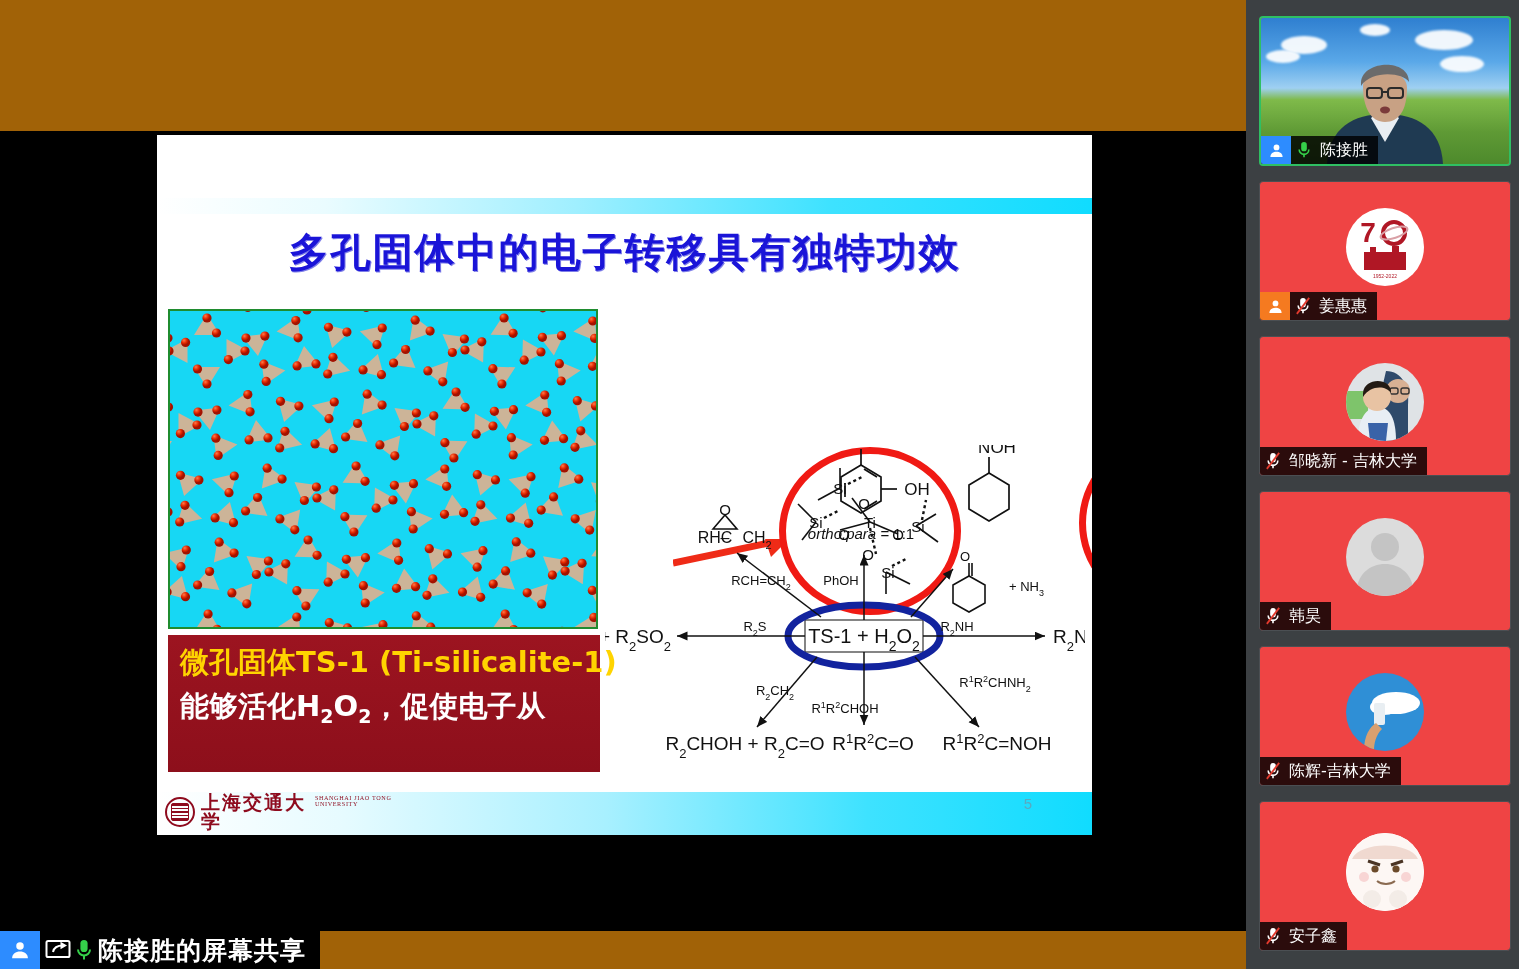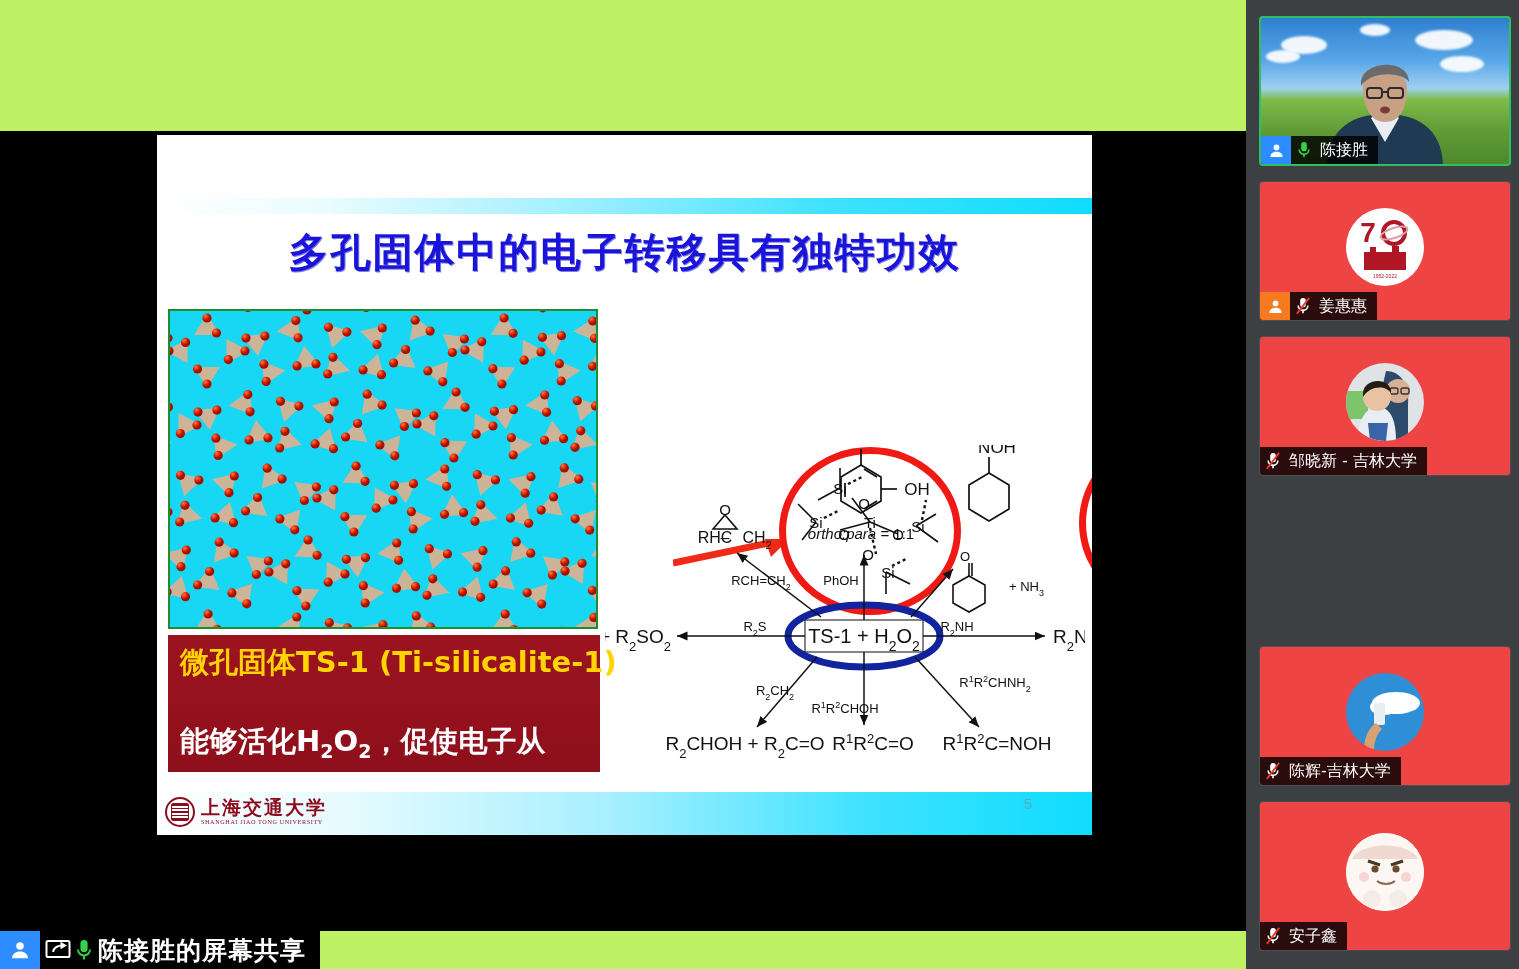--- a/index.html
+++ b/index.html
@@ -2,41 +2,41 @@
 <html><head>
 <meta charset="utf-8">
 <style>
   * { margin:0; padding:0; box-sizing:border-box; }
   html,body { width:1519px; height:969px; overflow:hidden; background:#000; }
   body { font-family:"Liberation Sans","DejaVu Sans",sans-serif; }
 
   #app { position:relative; width:1519px; height:969px; background:#2a2d31; }
 
   
-  #share-area { position:absolute; left:0; top:0; width:1246px; height:969px; background:#bef264; }
+  #share-area { position:absolute; left:0; top:0; width:1246px; height:969px; background:#a16207; }
   #share-black { position:absolute; left:0; top:131px; width:1246px; height:800px; background:#000; }
 
   
   #slide { position:absolute; left:157px; top:135px; width:935px; height:700px; background:#fff; overflow:hidden; }
 
   .slide-topband { position:absolute; left:0; top:63px; width:100%; height:16px;
       background:linear-gradient(to right,#ffffff 0%,#eafcff 18%,#9fefff 45%,#3ee2ff 72%,#10dcff 100%); }
   .slide-title { position:absolute; left:0; top:90px; width:100%; text-align:center;
       font-family:"DejaVu Sans","Liberation Sans",sans-serif; font-weight:bold;
       font-size:40px; color:#1a14d8; letter-spacing:2px;
       text-shadow:1px 1px 0 #7f7fe8; }
 
   .slide-footband { position:absolute; left:0; bottom:0; width:100%; height:43px;
       background:linear-gradient(to right,#ffffff 0%,#e6fbff 20%,#a8f0ff 48%,#3ee2ff 76%,#10dcff 100%); }
   .slide-footlogo { position:absolute; left:8px; bottom:2px; width:260px; height:42px; display:flex; align-items:center; gap:6px; }
   .sjtu-seal { width:30px; height:30px; border-radius:50%; border:2.5px solid #8e0b1e; position:relative; flex:0 0 auto; }
   .sjtu-seal::before { content:""; position:absolute; left:4px; top:4px; right:4px; bottom:4px;
       border:1.5px solid #8e0b1e; border-radius:2px; background:
         repeating-linear-gradient(to bottom,#8e0b1e 0 1.5px,transparent 1.5px 3.5px); }
-  .sjtu-text { display:flex; flex-direction:column; line-height:1; }
+  .sjtu-text { display:flex; flex-direction:row; line-height:1; }
   .sjtu-cn { font-family:"DejaVu Serif","Liberation Serif",serif; font-weight:bold; font-size:19px; color:#8e0b1e; letter-spacing:2px; }
   .sjtu-en { font-family:"Liberation Serif",serif; font-size:6.2px; color:#8e0b1e; letter-spacing:0.6px; margin-top:2px; }
   .slide-num { position:absolute; right:60px; bottom:23px; font-size:15px; color:#5aa9c0; font-family:"Liberation Sans",sans-serif; }
 
   
   #zeolite { position:absolute; left:11px; top:174px; width:430px; height:320px;
       background:#17d7f4; border:2px solid #1f8c2f; overflow:hidden; }
 
   
   #red-arrow { position:absolute; left:516px; top:398px; width:116px; height:40px; }
@@ -45,21 +45,21 @@
   #circle1 { position:absolute; left:622px; top:312px; width:182px; height:168px;
       border:7px solid #f01a14; border-radius:50%; background:#fff; }
   #circle2 { position:absolute; left:922px; top:310px; width:138px; height:156px;
       border:7px solid #f01a14; border-radius:50%; background:#fff; }
 
   
   #redbox { position:absolute; left:11px; top:500px; width:432px; height:137px;
       background:linear-gradient(to bottom,#9c1420,#8d0f1b); padding:5px 4px 0 12px; }
   #redbox div { font-family:"DejaVu Sans","Liberation Sans",sans-serif; font-weight:bold; font-size:29px; line-height:44px; white-space:nowrap; }
   .rb-yellow { color:#ffd400; }
-  .rb-white { color:#ffffff;margin-top:35px; }
+  .rb-white { color:#ffffff; }
   .rb-white sub, .rb-yellow sub { font-size:19px; }
 
   
   #scheme { position:absolute; left:448px; top:310px; width:480px; height:360px; }
   #scheme svg { position:absolute; left:0; top:0; }
 
   
   #sidebar { position:absolute; left:1246px; top:0; width:273px; height:969px; background:#3c4043; }
   .tile { position:absolute; left:13px; width:252px; background:#ef4444;
       border:1px solid #4b4f53; border-radius:4px; overflow:hidden; }
@@ -870,20 +870,39 @@
             <svg width="18" height="20" viewBox="0 0 20 24">
               <rect x="6.6" y="2.5" width="6.8" height="11" rx="3.4" fill="#ffffff"></rect>
               <path d="M4.2 11.4 a5.8 5.8 0 0 0 11.6 0" fill="none" stroke="#ffffff" stroke-width="1.9"></path>
               <line x1="10" y1="16.6" x2="10" y2="20.6" stroke="#ffffff" stroke-width="1.9"></line>
               <line x1="2.6" y1="21.4" x2="17.4" y2="2.2" stroke="#e33b2e" stroke-width="2.2"></line>
             </svg>
           </div>
           <span class="pname">邹晓新 - 吉林大学</span>
         </div>
       </div>
+      <div class="tile" style="top: 491px; height: 140px;">
+        <div class="tile-media">
+          <div class="avatar-circle" style="background:#dcdcdc"><svg viewBox="0 0 78 78" width="78" height="78">
+              <circle cx="39" cy="29" r="14" fill="#c4c4c4"></circle>
+              <path d="M10 78 C10 56 24 46 39 46 C54 46 68 56 68 78 Z" fill="#c4c4c4"></path>
+            </svg></div>
+        </div>
+        <div class="namebar">
+          <div class="mic">
+            <svg width="18" height="20" viewBox="0 0 20 24">
+              <rect x="6.6" y="2.5" width="6.8" height="11" rx="3.4" fill="#ffffff"></rect>
+              <path d="M4.2 11.4 a5.8 5.8 0 0 0 11.6 0" fill="none" stroke="#ffffff" stroke-width="1.9"></path>
+              <line x1="10" y1="16.6" x2="10" y2="20.6" stroke="#ffffff" stroke-width="1.9"></line>
+              <line x1="2.6" y1="21.4" x2="17.4" y2="2.2" stroke="#e33b2e" stroke-width="2.2"></line>
+            </svg>
+          </div>
+          <span class="pname">韩昊</span>
+        </div>
+      </div>
       <div class="tile" style="top: 646px; height: 140px;">
         <div class="tile-media">
           <div class="avatar-circle"><svg viewBox="0 0 78 78" width="78" height="78">
               <rect width="78" height="78" fill="#2f8fd6"></rect>
               <ellipse cx="50" cy="30" rx="24" ry="11" fill="#fff"></ellipse>
               <ellipse cx="38" cy="34" rx="14" ry="8" fill="#fff"></ellipse>
               <rect x="28" y="30" width="11" height="22" rx="2" fill="#e8eef2"></rect>
               <path d="M18 78 C18 62 24 54 30 50 L36 56 C30 62 28 70 28 78 Z" fill="#d9a070"></path>
             </svg></div>
         </div>

